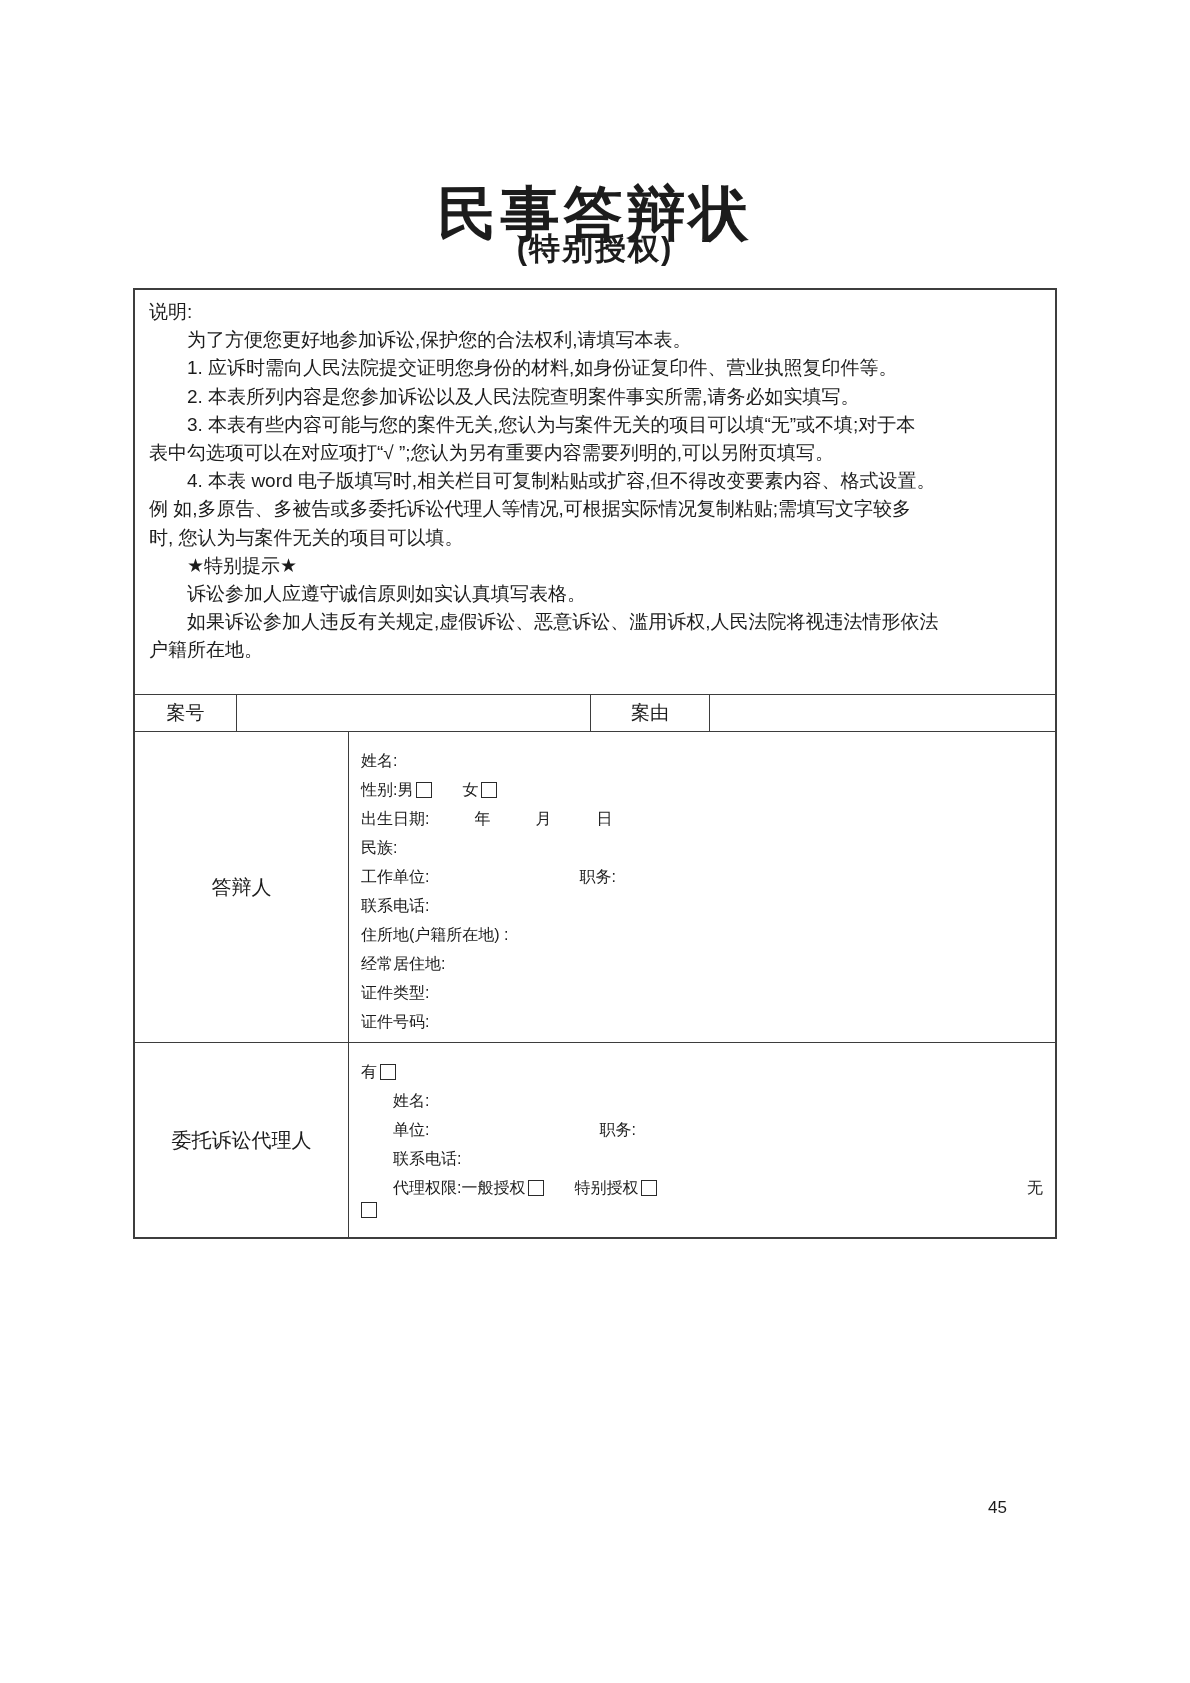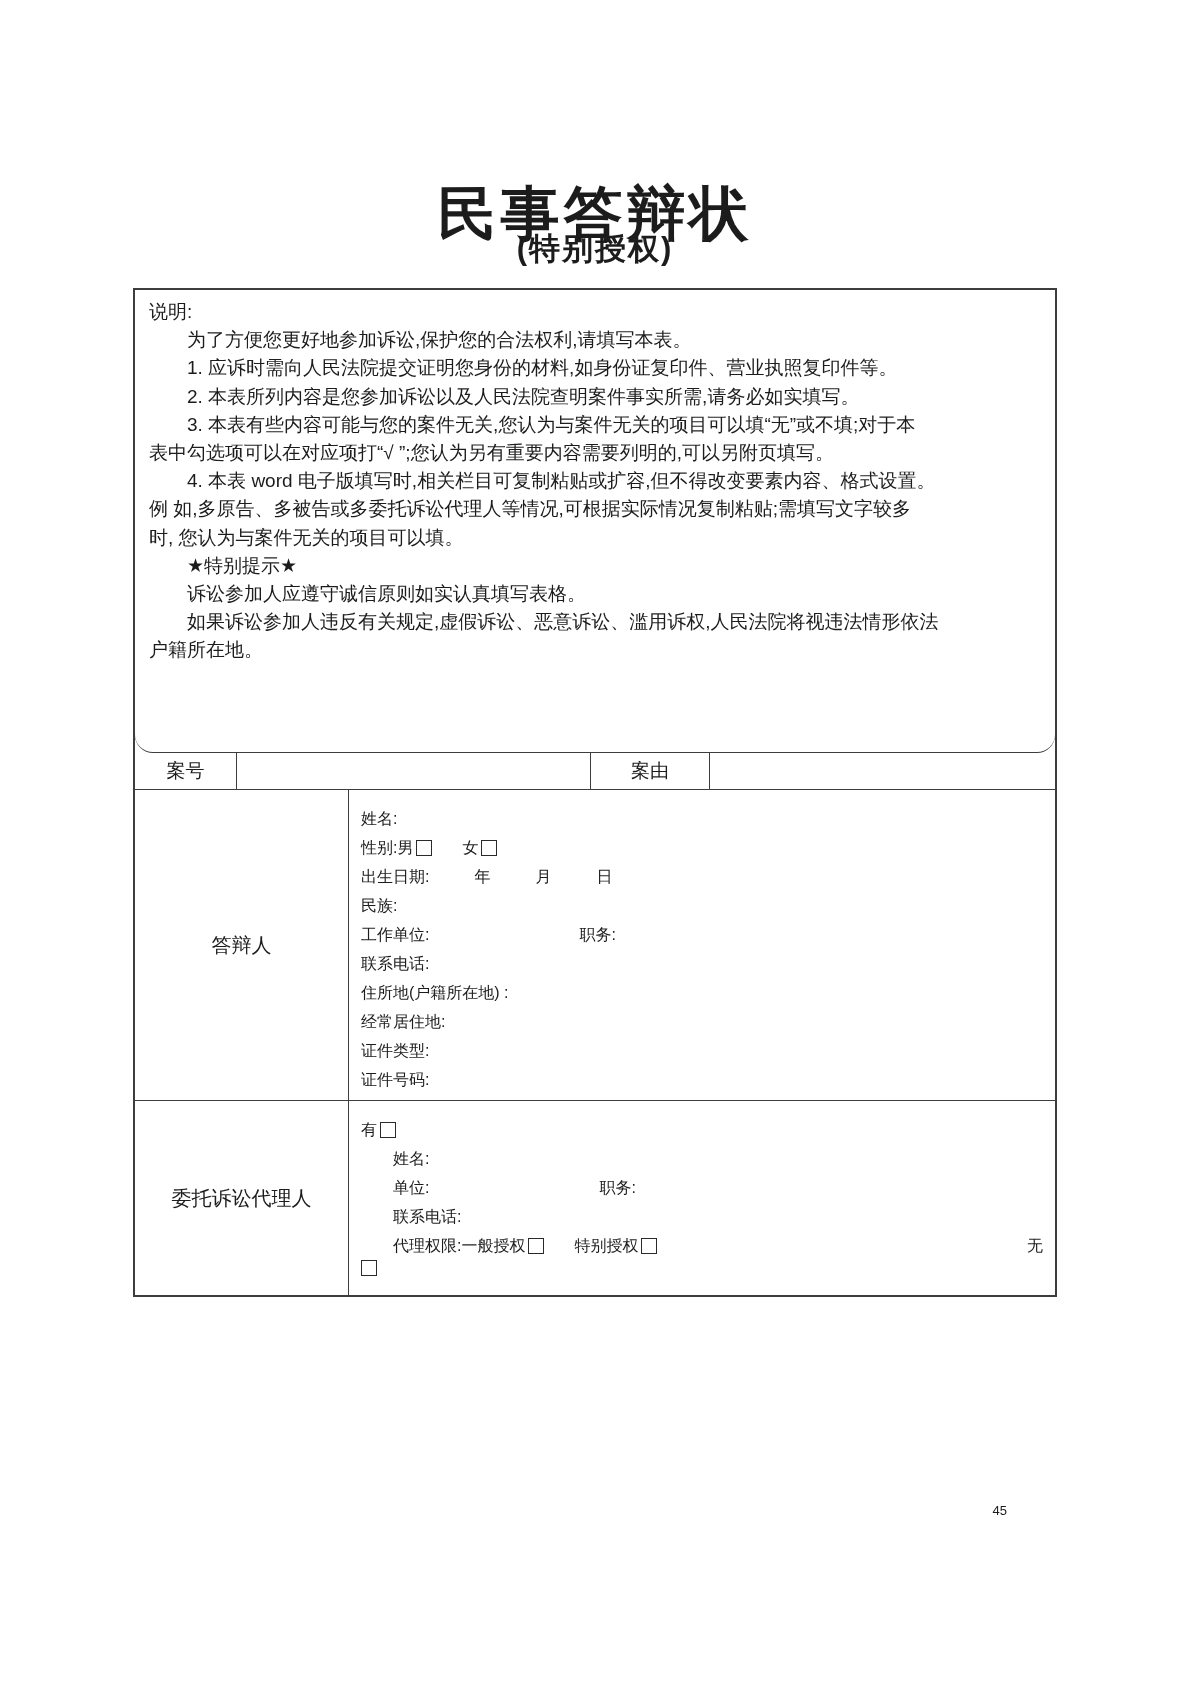--- a/index.html
+++ b/index.html
@@ -24,21 +24,21 @@
     position:absolute;left:133px;top:288px;width:924px;
     border:2px solid #3d3d3d;
     box-sizing:border-box;
     font-size:19px;
   }
   .row{box-sizing:border-box;border-bottom:1.5px solid #3d3d3d;display:flex;}
   .row:last-child{border-bottom:none;}
   .cell{box-sizing:border-box;border-right:1.5px solid #3d3d3d;}
   .cell:last-child{border-right:none;}
   
-  .instructions{height:463px;display:block;padding:8px 14px 15px 14px;border-radius:18px;}
+  .instructions{height:405px;display:block;padding:8px 14px 15px 14px;}
   .instr-line{line-height:28.2px;white-space:pre-wrap;}
   .instr-line.indent{text-indent:2em;}
   
   .case-row{height:37px;}
   .case-row .lbl{width:102px;display:flex;align-items:center;justify-content:center;}
   .case-row .val1{width:354px;}
   .case-row .lbl2{width:119px;display:flex;align-items:center;justify-content:center;}
   .case-row .val2{flex:1;}
   
   .section-header{height:45px;align-items:center;justify-content:center;font-size:26px;}
@@ -57,21 +57,21 @@
     border:1.5px solid #2a2a2a;box-sizing:border-box;
     margin-left:3px;flex:0 0 auto;
   }
   .gap30{margin-left:30px;}
   .gap45{margin-left:45px;}
   .gap150{margin-left:150px;}
   .gap170{margin-left:170px;}
   .spacer{flex:1;}
   .page-number{
     position:absolute;right:183px;bottom:165px;
-    font-size:13px;color:#1c1c1c;
+    font-size:17px;color:#1c1c1c;
   }
 </style>
 </head>
 <body>
 
 <div class="page">
 
   <div class="doc-title">民事答辩状</div>
   <div class="doc-subtitle">(特别授权)</div>
 

